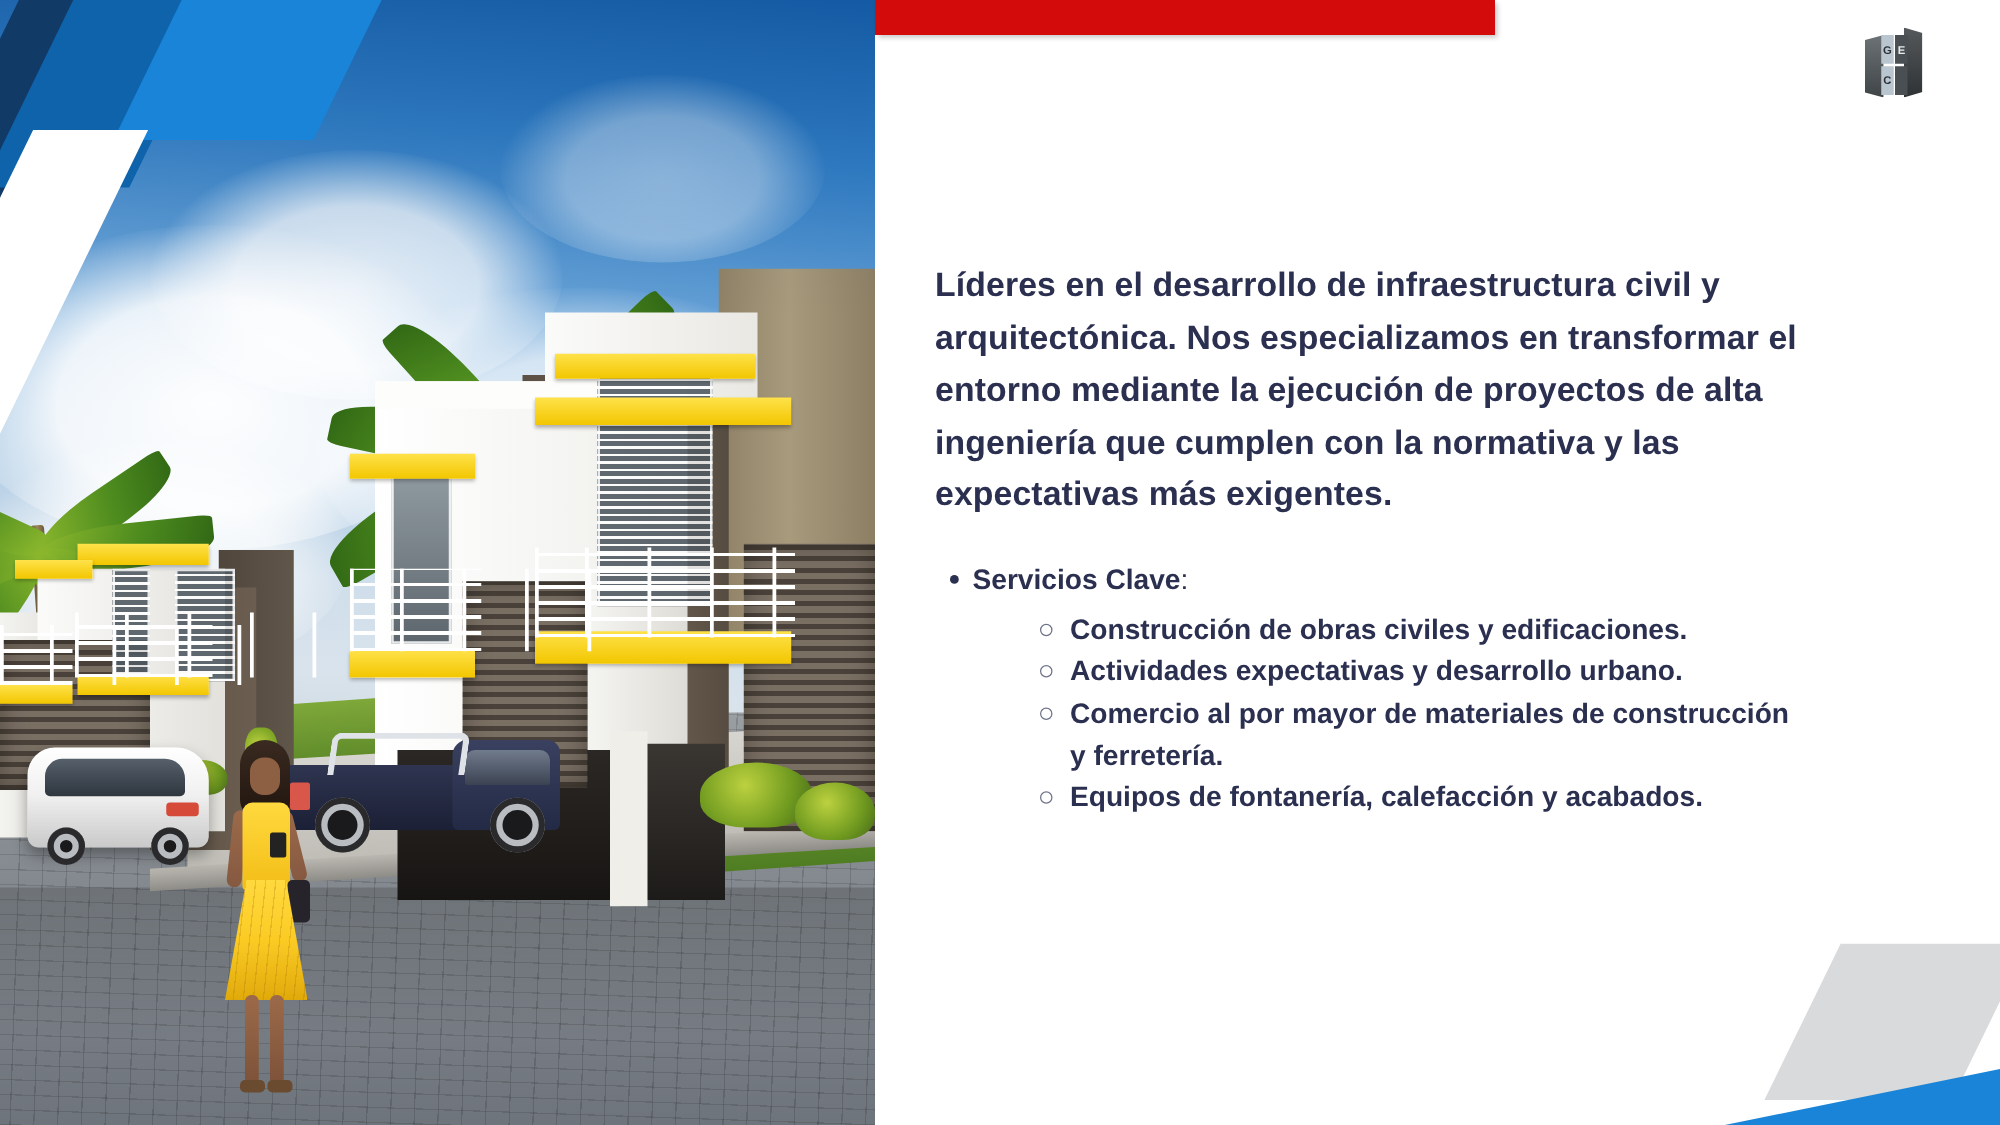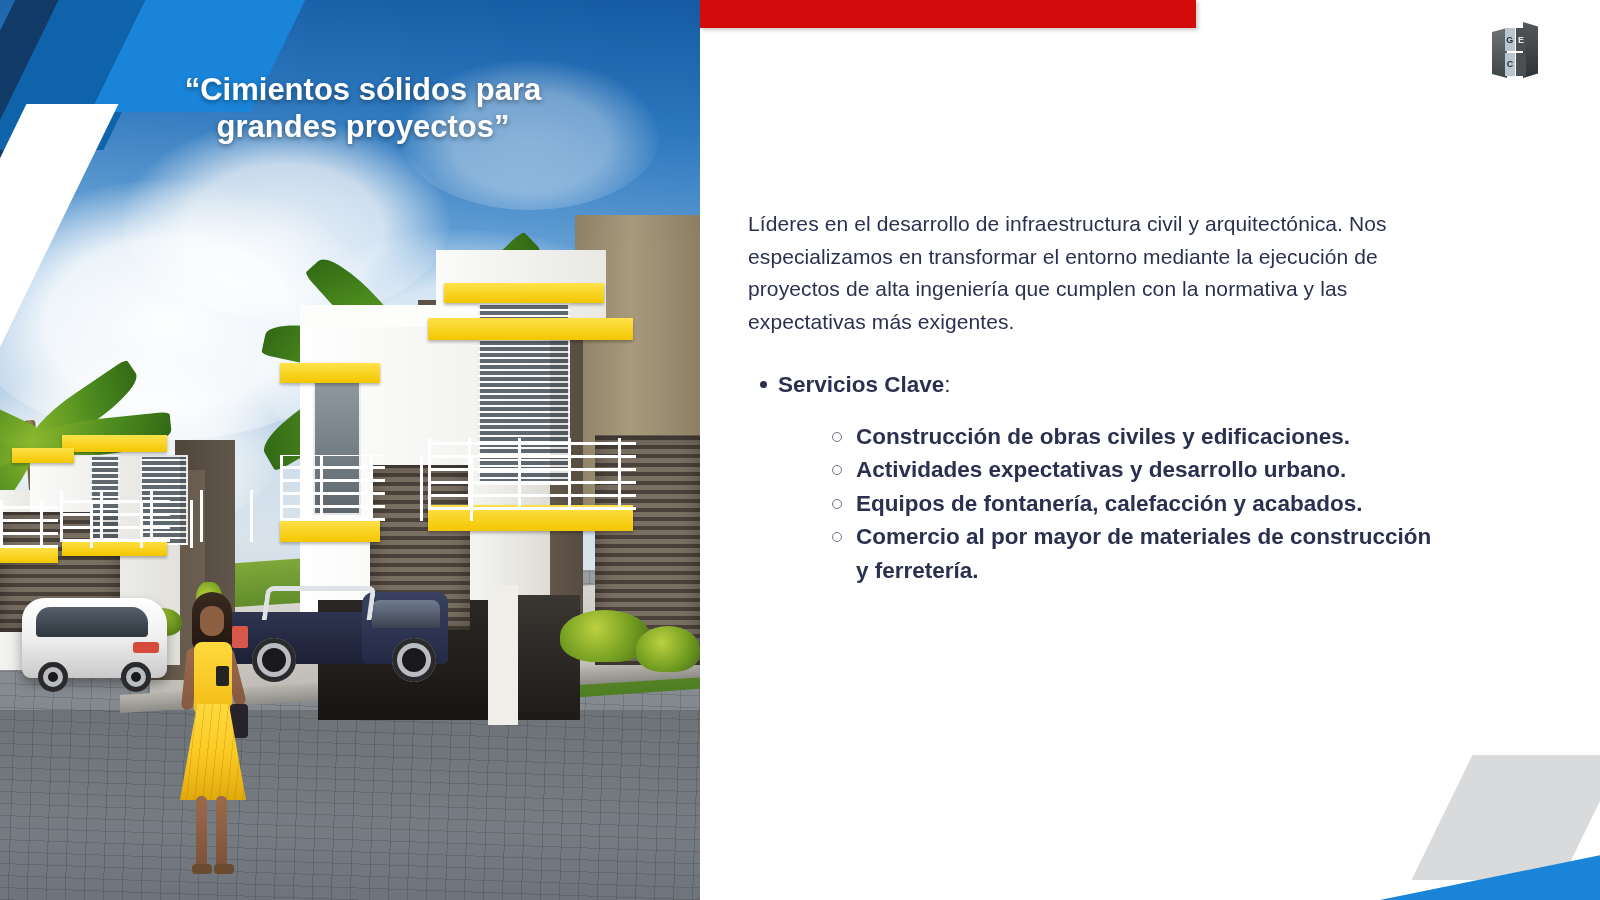--- a/index.html
+++ b/index.html
@@ -207,28 +207,28 @@
   .logo-main{ font-size:35px; letter-spacing:.5px; color:#111316; font-weight:700; margin-top:3px;
               font-family:"Liberation Sans",sans-serif; transform:scaleX(1.04); transform-origin:left; }
 
   
   .photo-title { position:absolute; left:148px; top:72px; width:430px; z-index:8;
                  color:#ffffff; font-size:31px; font-weight:700; line-height:1.18;
                  text-align:center; text-shadow:0 2px 5px rgba(0,0,0,.40); }
 
   
   .content { position:absolute; left:748px; top:208px; width:700px; z-index:4; color:#2b3050; }
-  .lead { font-size:21px; line-height:1.55; letter-spacing:.1px; }
+  .lead { font-size:27px; line-height:1.55; letter-spacing:.1px;font-weight:bold; }
 
   .bullets { margin-top:30px; list-style:none; }
   .b-top { position:relative; padding-left:30px; font-size:22.5px; font-weight:700; line-height:1.5; }
   .b-top::before { content:""; position:absolute; left:12px; top:13px; width:7px; height:7px;
                    border-radius:50%; background:#2b3050; }
   .b-top .colon { font-weight:400; }
-  .sublist { list-style:none; margin-top:18px; padding-left:52px; }
+  .sublist { list-style:none; margin-top:6px; padding-left:52px; }
   .b-sub { position:relative; padding-left:26px; font-size:22.5px; line-height:1.49; }
   .b-sub::before { content:""; position:absolute; left:2px; top:12px; width:8px; height:8px;
                    border-radius:50%; border:1.4px solid #6d7289; background:transparent; }
 
   
   .deco-br { position:absolute; right:0; bottom:0; width:330px; height:190px; z-index:3; overflow:hidden; }
   .br-gray { position:absolute; right:8px; bottom:20px; width:150px; height:125px;
              background:#d9dadb; transform:skewX(-26deg); }
   .br-blue { position:absolute; right:-60px; bottom:-42px; width:460px; height:98px;
              background:#1a84d8; transform:rotate(-11.5deg); transform-origin:100% 50%; }
@@ -351,21 +351,20 @@
       <div class="w-skirt"></div>
       <div class="w-legL"></div>
       <div class="w-legR"></div>
       <div class="w-shoeL"></div>
       <div class="w-shoeR"></div>
     </div>
 
     <div class="photo-tint"></div>
   </div>
 
-  <div class="photo-title">“Cimientos sólidos para<br>grandes proyectos”</div>
 
   <div class="deco-tl">
     <div class="para p-navy"></div>
     <div class="para p-mid"></div>
     <div class="para p-bright"></div>
     <div class="para p-white"></div>
   </div>
 
   <div class="red-bar"></div>
 
@@ -384,22 +383,22 @@
 
   <div class="content">
     <p class="lead">Líderes en el desarrollo de infraestructura civil y arquitectónica. Nos especializamos en transformar el entorno mediante la ejecución de proyectos de alta ingeniería que cumplen con la normativa y las expectativas más exigentes.</p>
 
     <ul class="bullets">
       <li class="b-top">
         <span>Servicios Clave</span><span class="colon">:</span>
         <ul class="sublist">
           <li class="b-sub">Construcción de obras civiles y edificaciones.</li>
           <li class="b-sub">Actividades expectativas y desarrollo urbano.</li>
+          <li class="b-sub">Comercio al por mayor de materiales de construcción y ferretería.</li>
           <li class="b-sub">Equipos de fontanería, calefacción y acabados.</li>
-          <li class="b-sub">Comercio al por mayor de materiales de construcción y ferretería.</li>
         </ul>
       </li>
     </ul>
   </div>
 
   <div class="deco-br">
     <div class="br-gray"></div>
     <div class="br-blue"></div>
 
   </div>

